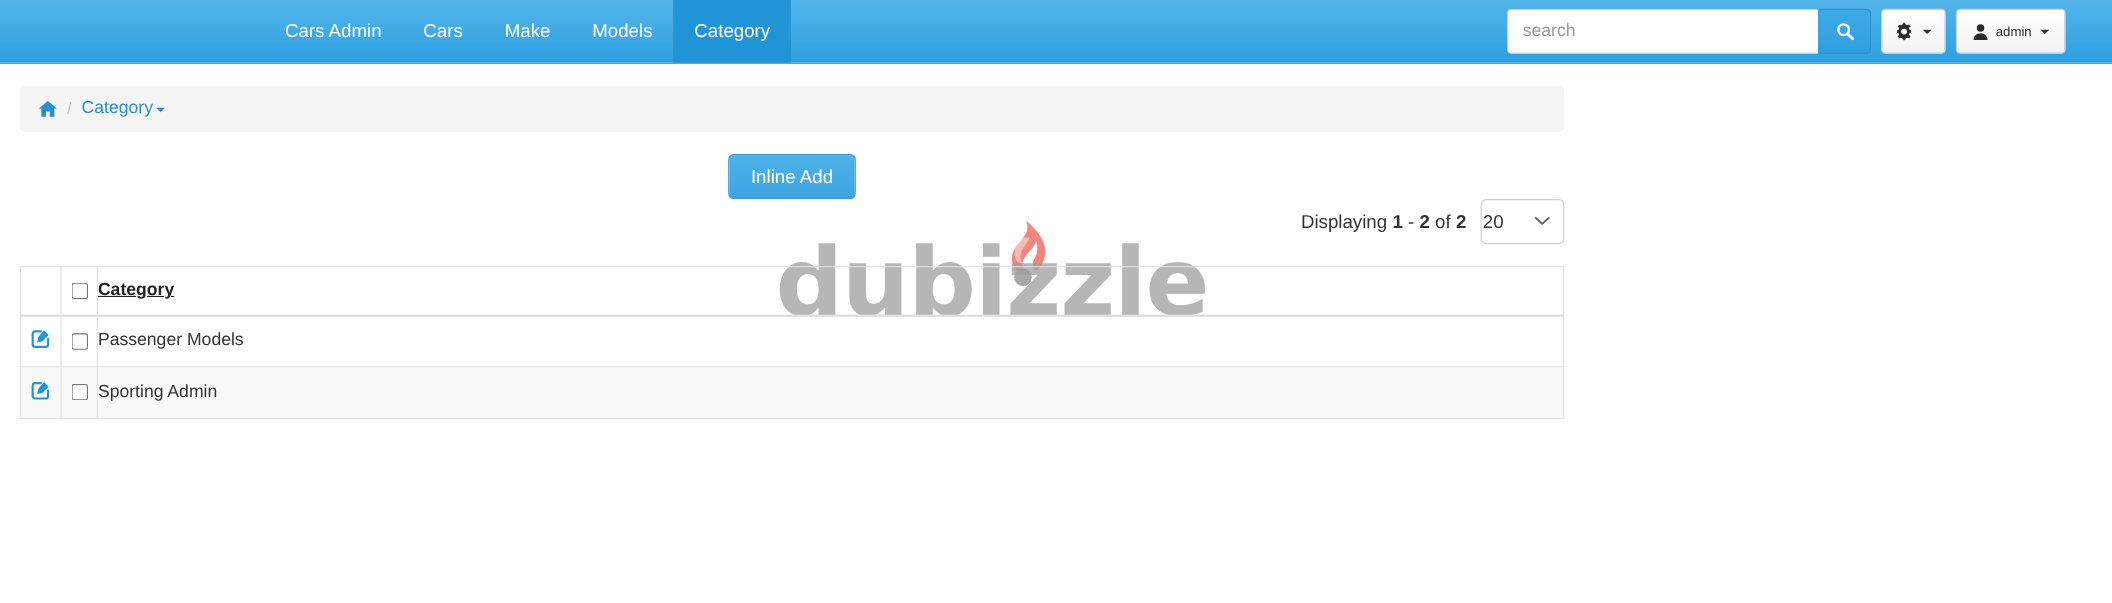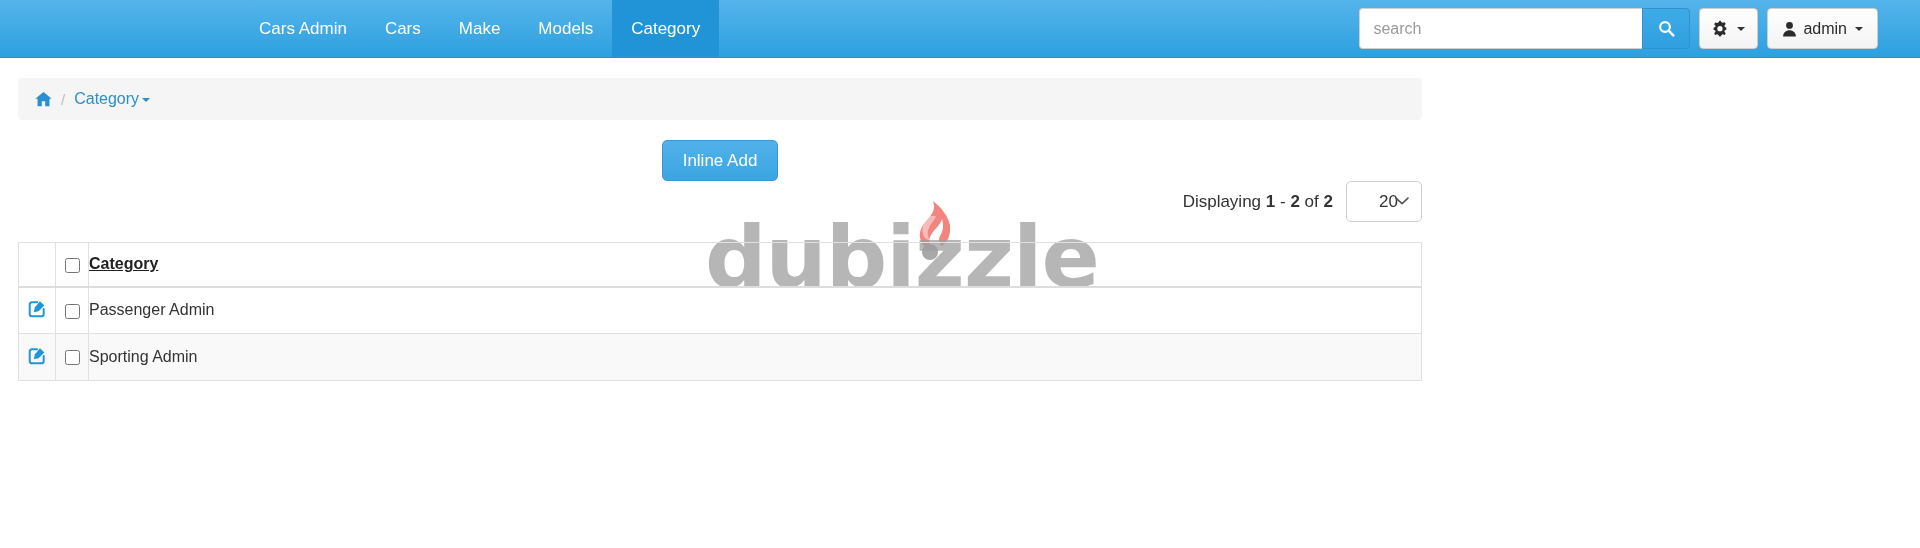--- a/index.html
+++ b/index.html
@@ -80,21 +80,21 @@
   .gear-btn, .user-btn {
     height: 41px;
     border: 1px solid #cdcdcd;
     border-radius: 4px;
     background: linear-gradient(to bottom, #ffffff 0%, #f3f3f3 100%);
     display: flex; align-items: center; justify-content: center;
     gap: 6px;
     cursor: pointer;
     padding: 0 14px;
     color: #2b2b2b;
-    font-size: 16px;
+    font-size: 12px;
     white-space: nowrap;
   }
   .gear-btn { padding: 0 12px; }
   .caret {
     width: 0; height: 0;
     border-left: 4px solid transparent;
     border-right: 4px solid transparent;
     border-top: 4px solid #333;
     display: inline-block;
     margin-left: 2px;
@@ -167,21 +167,21 @@
   .page-size-select {
     -webkit-appearance: none;
     appearance: none;
     height: 41px;
     width: 76px;
     border: 1px solid #cdcdcd;
     border-radius: 5px;
     background: #ffffff;
     font-size: 17px;
     color: #333;
-    padding: 0 0 0 32px;
+    padding: 0 0 0 1px;
     font-family: "Liberation Sans", sans-serif;
     cursor: pointer;
     outline: none;
   }
   .select-wrap { position: relative; display: inline-block; }
   .select-chevron {
     position: absolute;
     right: 13px; top: 50%;
     transform: translateY(-60%);
     pointer-events: none;
@@ -372,21 +372,21 @@
           <button class="edit-icon-btn">
             <svg width="19" height="19" viewBox="0 0 20 20">
               <path d="M16.5 10.6V16a2.2 2.2 0 0 1-2.2 2.2H4a2.2 2.2 0 0 1-2.2-2.2V5.7A2.2 2.2 0 0 1 4 3.5h5.6" fill="none" stroke="#2196d6" stroke-width="2.1" stroke-linecap="round"></path>
               <path d="M12.6 2.3l4.6 4.6-6.1 6.1-4.9.9.9-4.9z" fill="#2196d6"></path>
             </svg>
           </button>
         </td>
         <td class="col-check cell-center">
           <input type="checkbox" class="chk" style="">
         </td>
-        <td class="cell-label">Passenger Admin</td>
+        <td class="cell-label">Passenger Models</td>
       </tr>
       <tr class="row-even">
         <td class="col-action cell-center">
           <button class="edit-icon-btn">
             <svg width="19" height="19" viewBox="0 0 20 20">
               <path d="M16.5 10.6V16a2.2 2.2 0 0 1-2.2 2.2H4a2.2 2.2 0 0 1-2.2-2.2V5.7A2.2 2.2 0 0 1 4 3.5h5.6" fill="none" stroke="#2196d6" stroke-width="2.1" stroke-linecap="round"></path>
               <path d="M12.6 2.3l4.6 4.6-6.1 6.1-4.9.9.9-4.9z" fill="#2196d6"></path>
             </svg>
           </button>
         </td>

